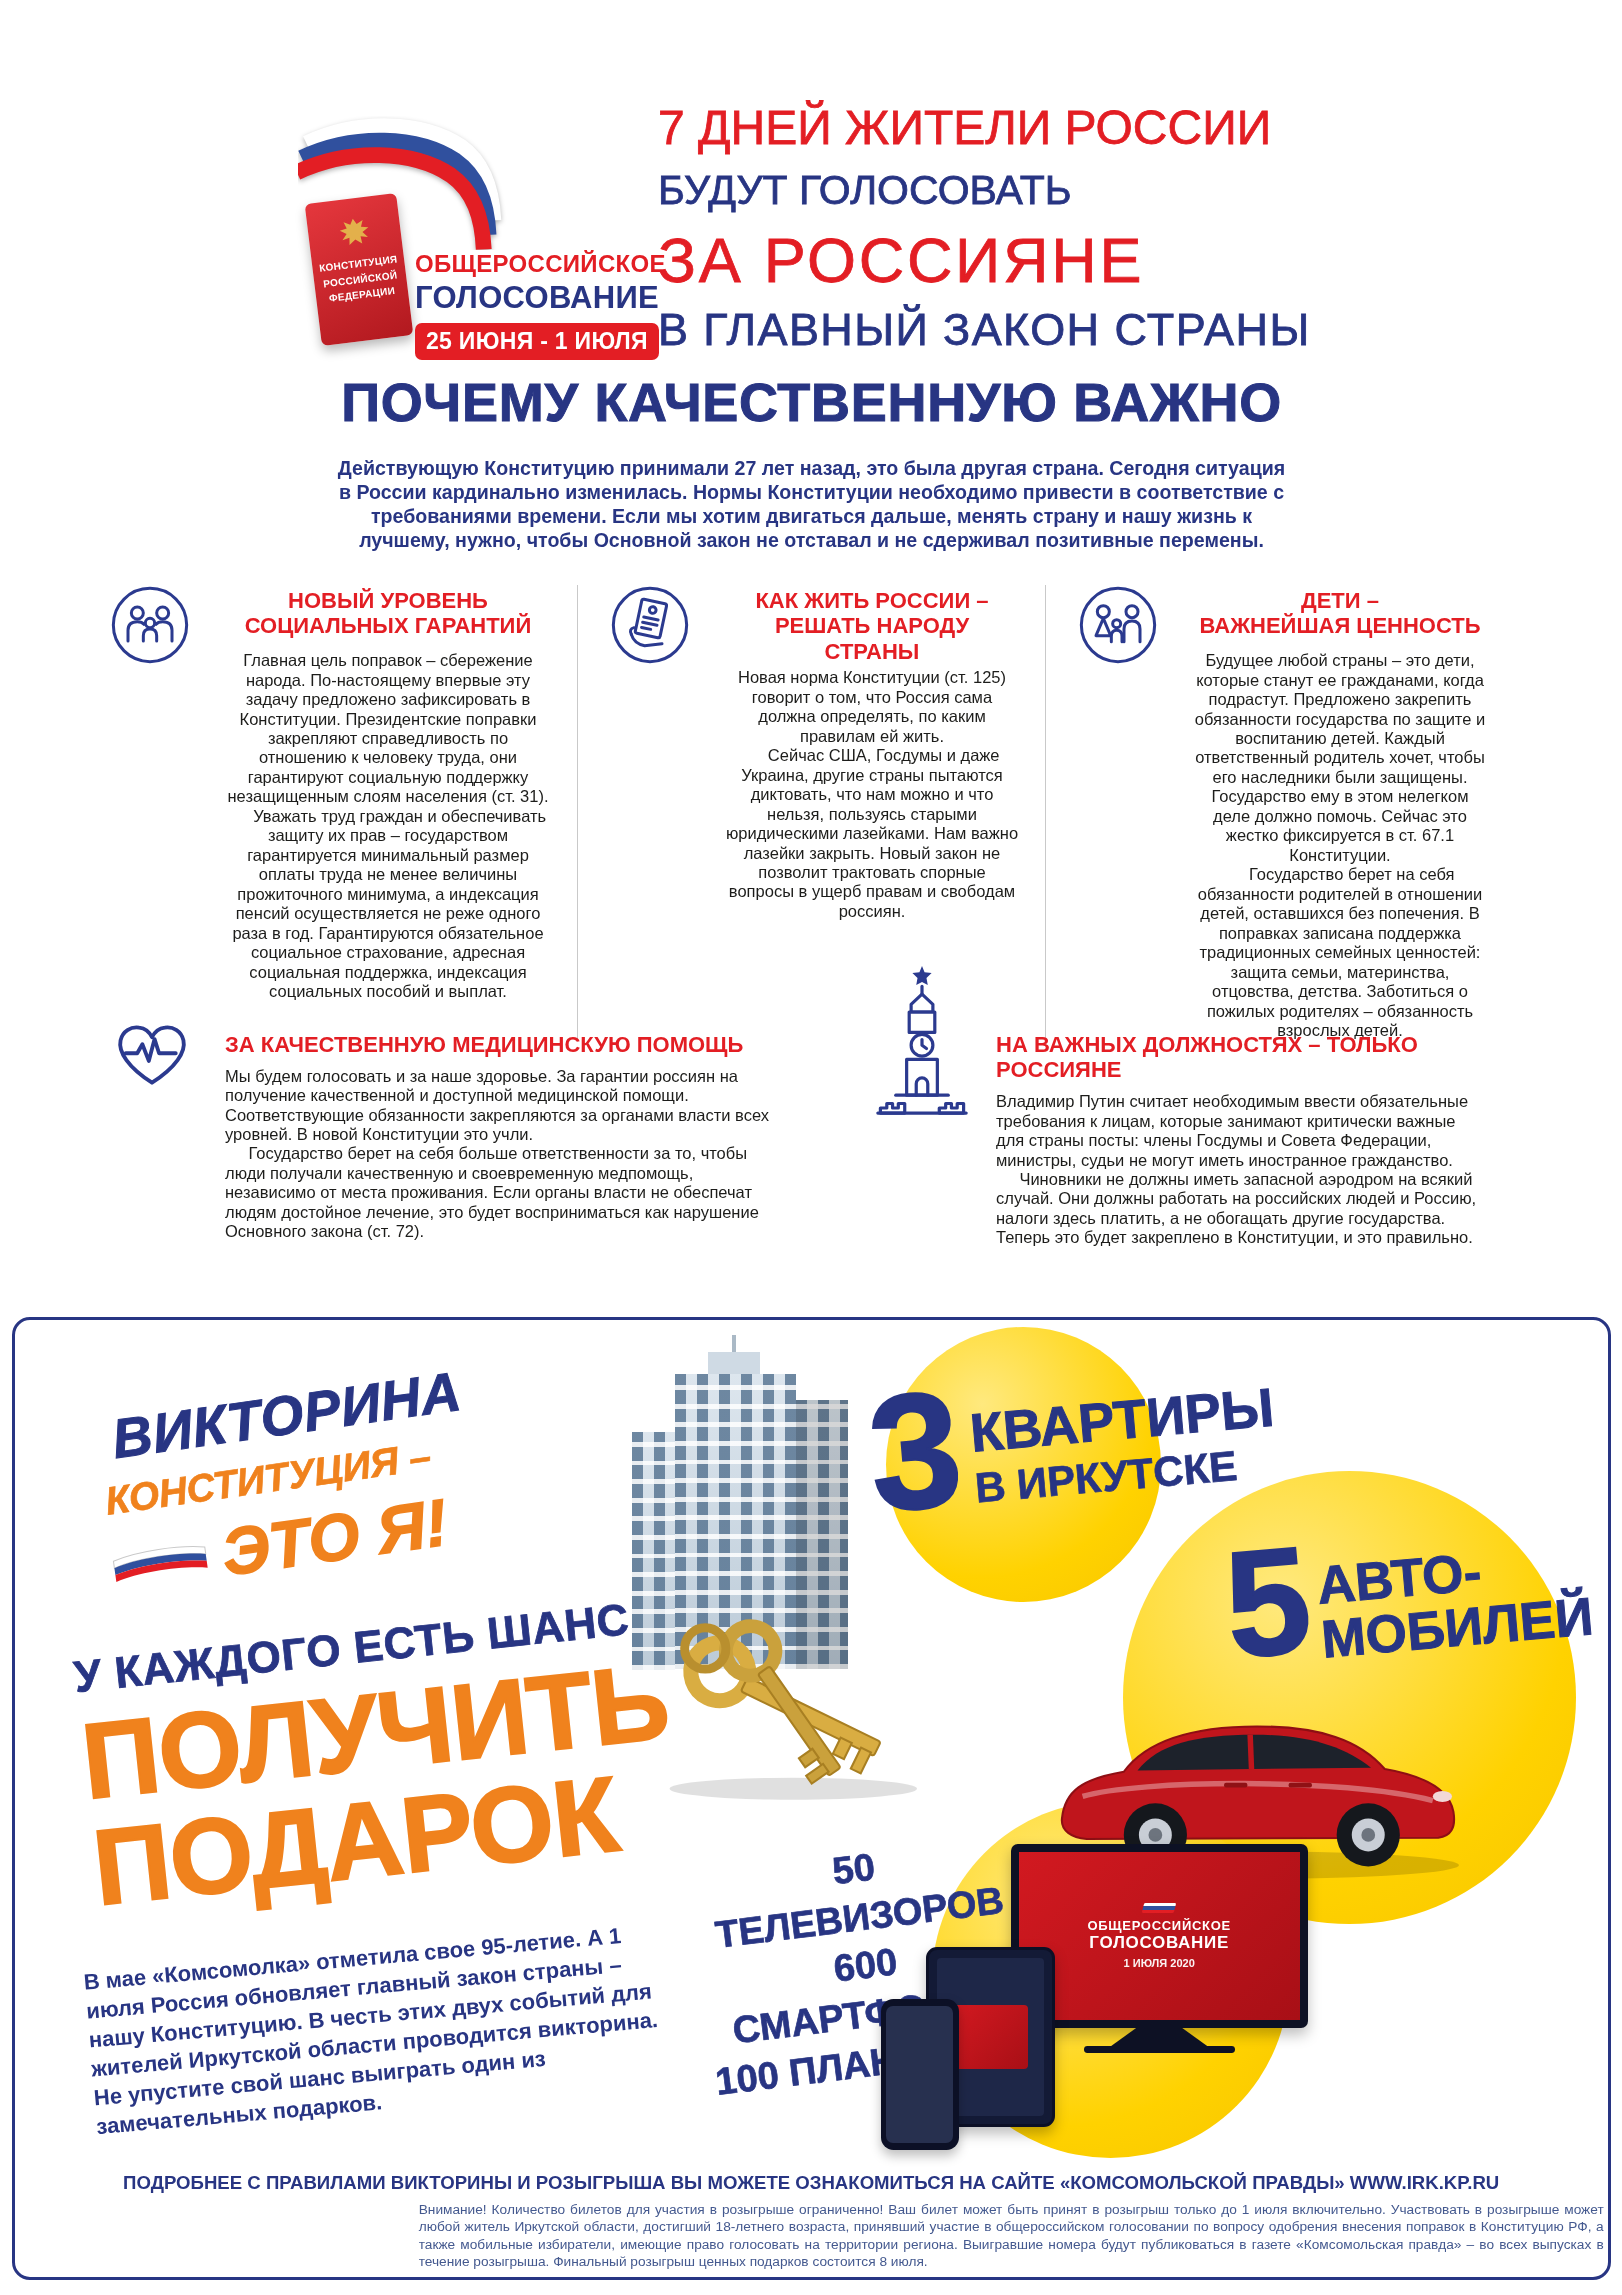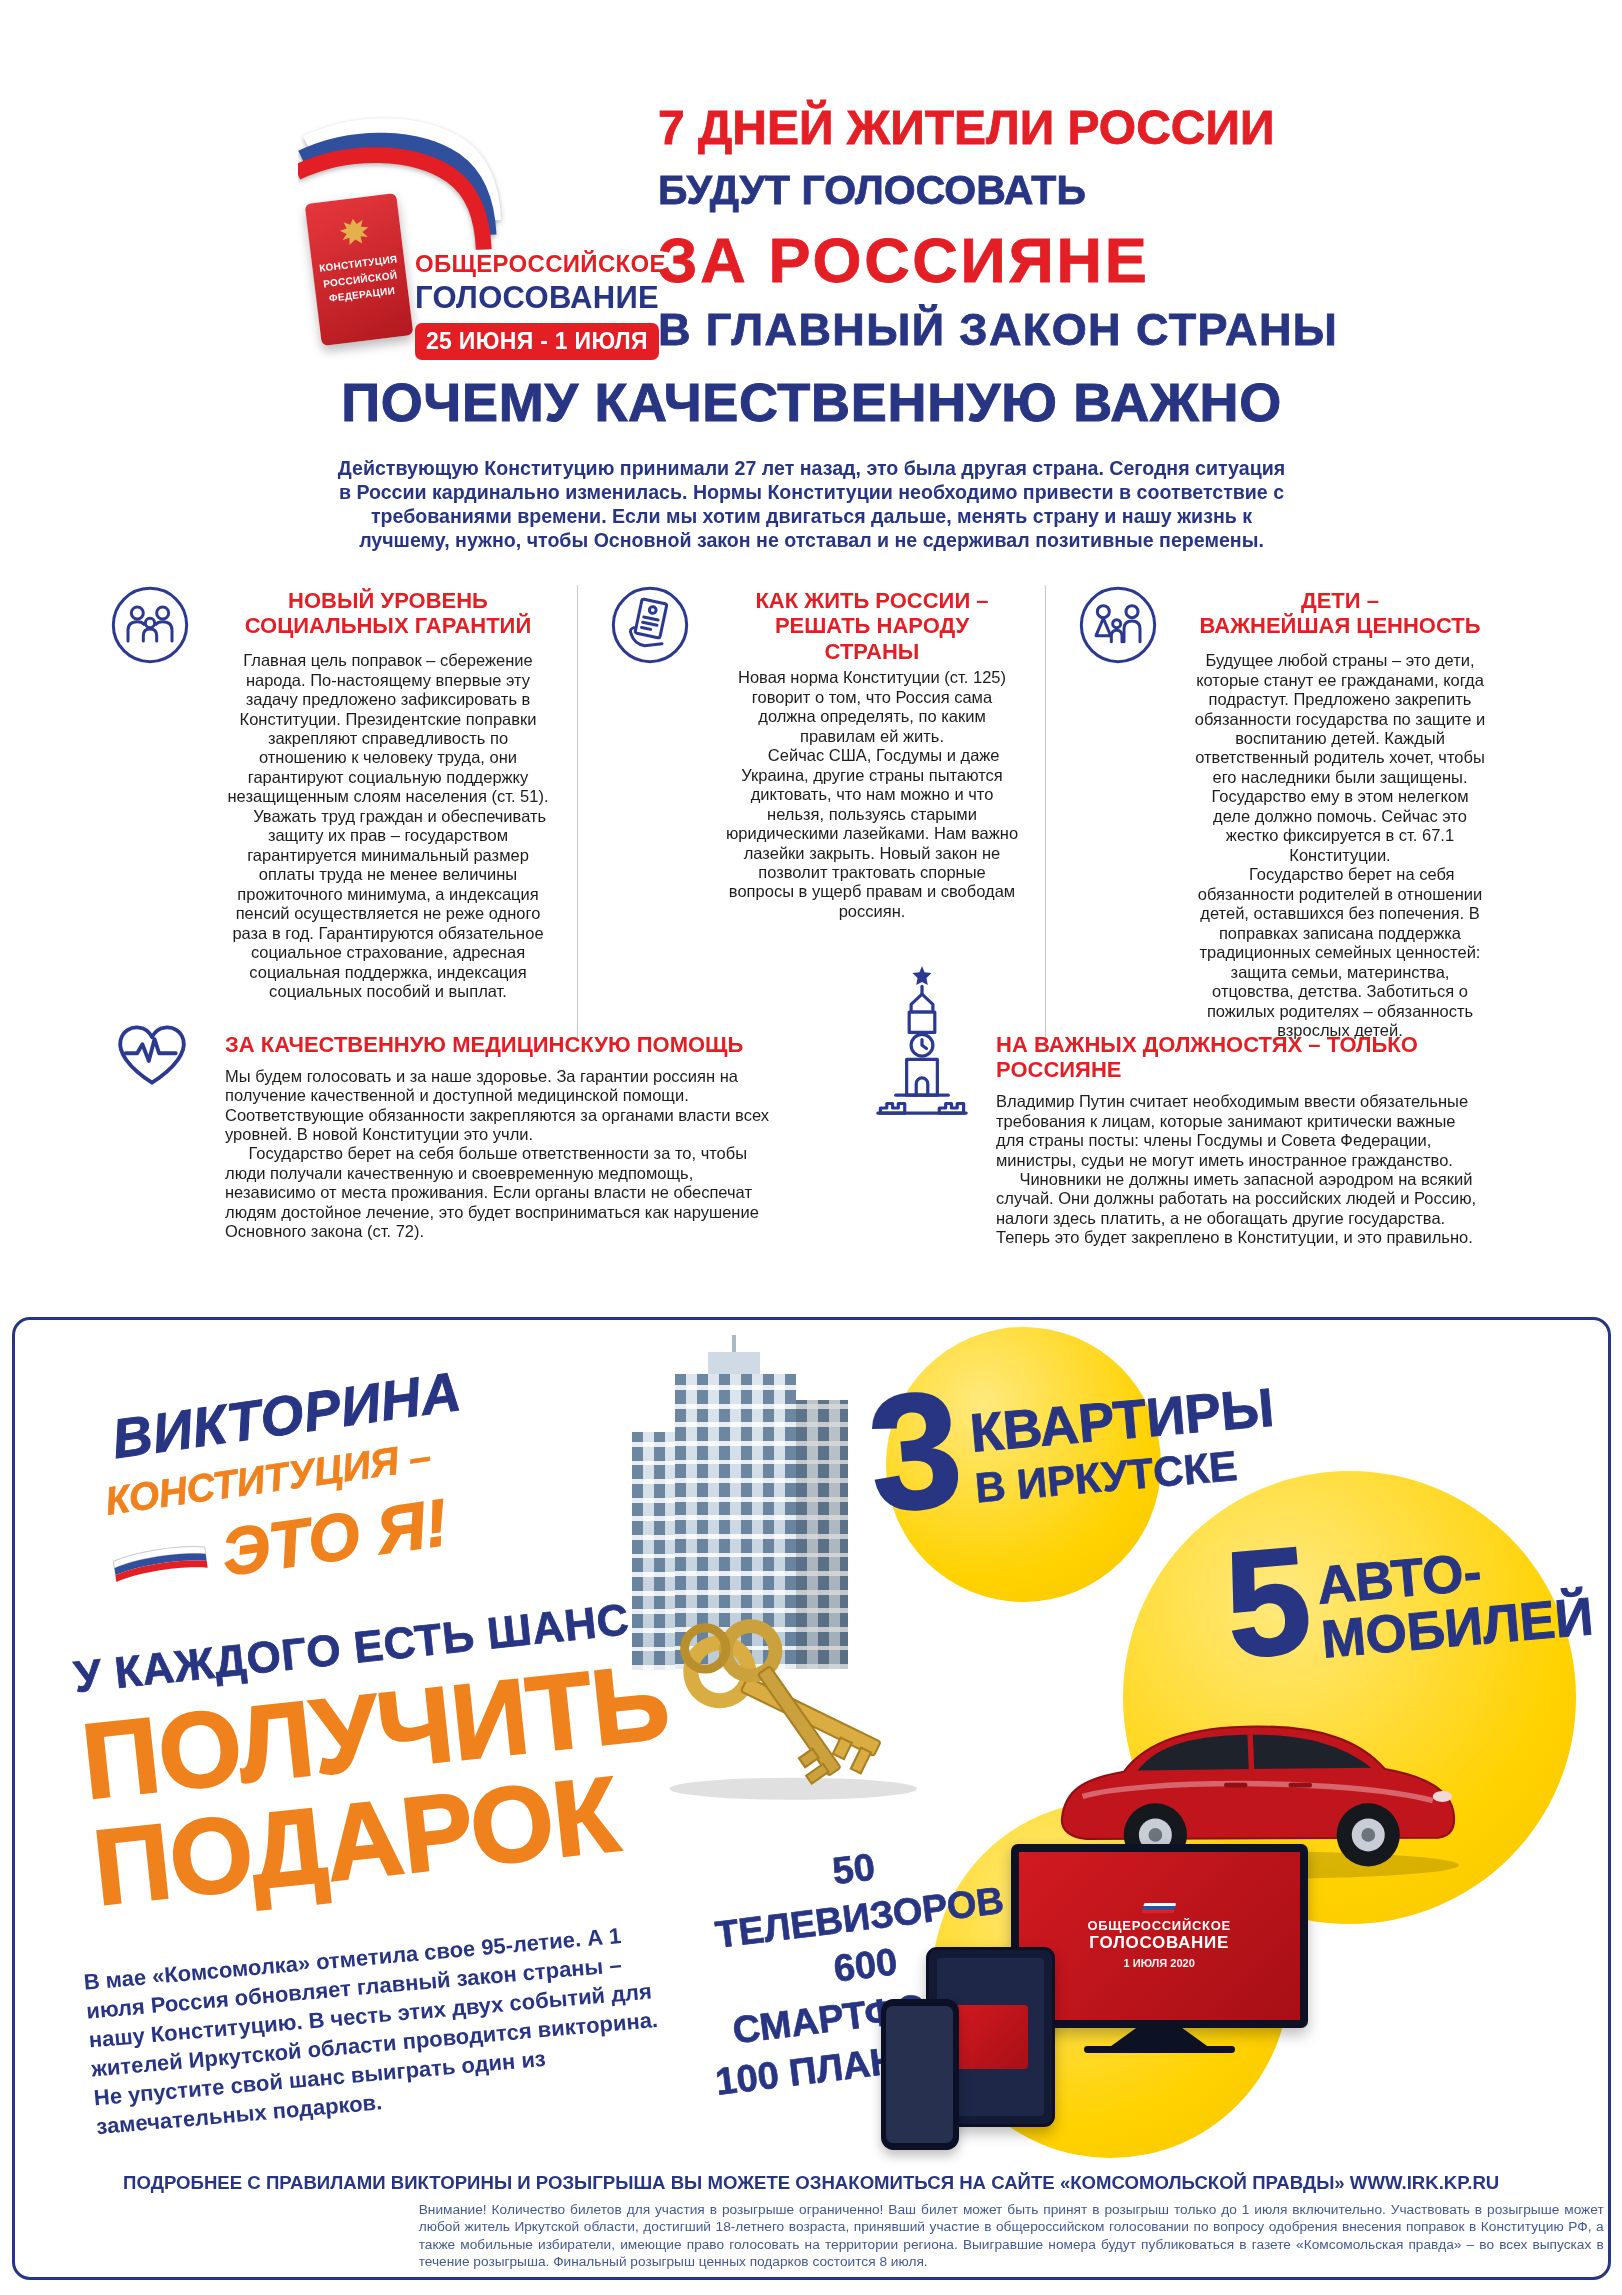--- a/index.html
+++ b/index.html
@@ -23,21 +23,21 @@
   }
   .book .emblem { width:32px; height:32px; margin-bottom:8.2px; }
   .book-line { color:#fff; font-size:10px; font-weight:bold; letter-spacing:0.3px; line-height:1.55; }
   .logo-text { position:absolute; left:109px; top:133px; }
   .lt1 { color:var(--red); font-weight:900; font-size:24px; letter-spacing:0.3px; }
   .lt2 { color:var(--blue); font-weight:900; font-size:31px; letter-spacing:0.3px; margin-top:2.1px; }
   .dates { margin-top:6.9px; display:inline-block; background:var(--red); color:#fff;
            font-weight:900; font-size:23px; padding:5.5px 11px 4.8px; border-radius:6.9px; letter-spacing:0.3px; }
 
   .headline { left:658px; top:100px; }
-  .hl { font-weight:700; -webkit-text-stroke:0.8px currentColor; }
+  .hl { font-weight:400; -webkit-text-stroke:0.8px currentColor; }
   .hl1 { font-size:48px; color:var(--red); }
   .hl2 { font-size:41px; color:var(--blue); margin-top:12.4px; }
   .hl3 { font-size:63px; color:var(--red); margin-top:9.6px; letter-spacing:2.7px; }
   .hl4 { font-size:45px; color:var(--blue); margin-top:8.2px; letter-spacing:1.4px; }
 
   .page-title { position:absolute; top:371px; left:0; width:100%; text-align:center;
     font-size:54px; font-weight:900; color:var(--blue); letter-spacing:0.7px; -webkit-text-stroke:1px var(--blue); }
 
   .intro { position:absolute; top:456px; left:50%; transform:translateX(-50%);
     width:955px; text-align:center; font-size:19.6px; line-height:1.23; font-weight:bold; color:var(--blue); }
@@ -202,21 +202,21 @@
           <path d="M27 84 V68 q0-13 14-13 q7 0 10 4"></path>
           <circle cx="79" cy="42" r="9"></circle>
           <path d="M93 84 V68 q0-13 -14-13 q-7 0 -10 4"></path>
           <circle cx="60" cy="57" r="7"></circle>
           <path d="M50 84 v-8 q0-10 10-10 q10 0 10 10 v8"></path>
         </svg>
         <h3 class="sec-title">
           <div>НОВЫЙ УРОВЕНЬ</div>
           <div>СОЦИАЛЬНЫХ ГАРАНТИЙ</div>
         </h3>
-        <p class="sec-p">Главная цель поправок – сбережение народа. По-настоящему впервые эту задачу предложено зафиксировать в Конституции. Президентские поправки закрепляют справедливость по отношению к человеку труда, они гарантируют социальную поддержку незащищенным слоям населения (ст. 51).</p>
+        <p class="sec-p">Главная цель поправок – сбережение народа. По-настоящему впервые эту задачу предложено зафиксировать в Конституции. Президентские поправки закрепляют справедливость по отношению к человеку труда, они гарантируют социальную поддержку незащищенным слоям населения (ст. 31).</p>
         <p class="sec-p">Уважать труд граждан и обеспечивать защиту их прав – государством гарантируется минимальный размер оплаты труда не менее величины прожиточного минимума, а индексация пенсий осуществляется не реже одного раза в год. Гарантируются обязательное социальное страхование, адресная социальная поддержка, индексация социальных пособий и выплат.</p>
       </div>
     </article>
 
     <article class="col">
       <div class="inner">
         <svg class="sec-icon" viewBox="0 0 120 120" fill="none" stroke="#2b3a8f" stroke-width="4.5" stroke-linecap="round" stroke-linejoin="round">
           <circle cx="60" cy="60" r="55"></circle>
           <g transform="rotate(12 60 52)">
             <rect x="42" y="24" width="38" height="52" rx="3"></rect>

